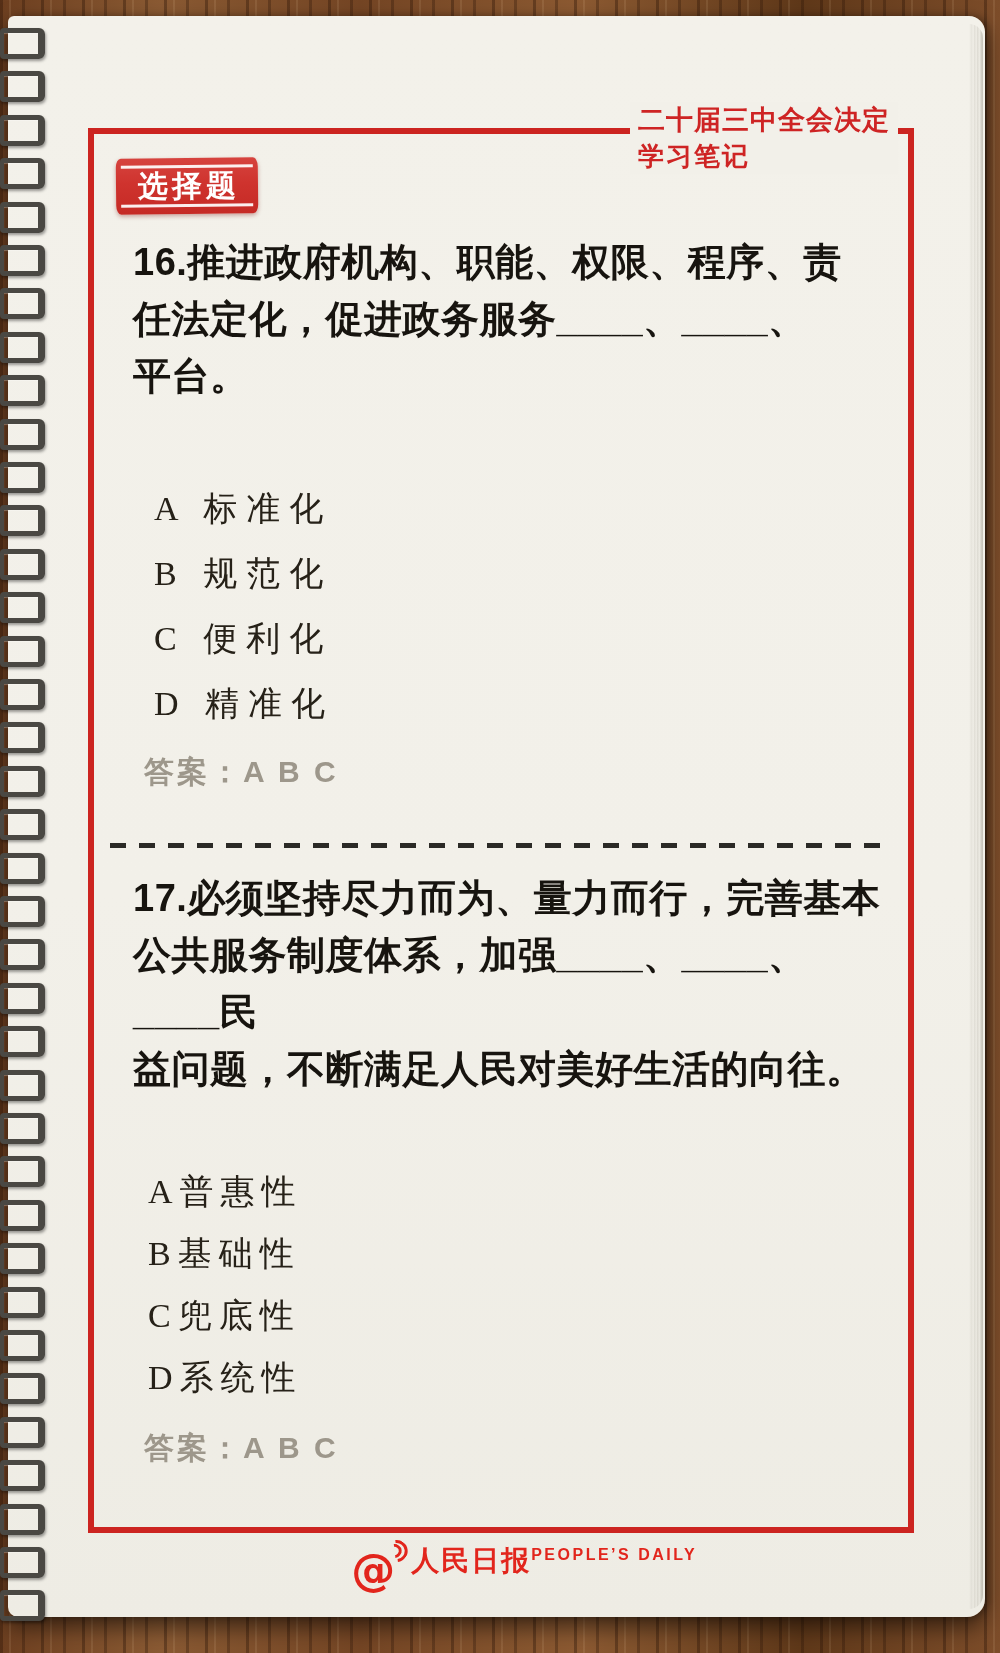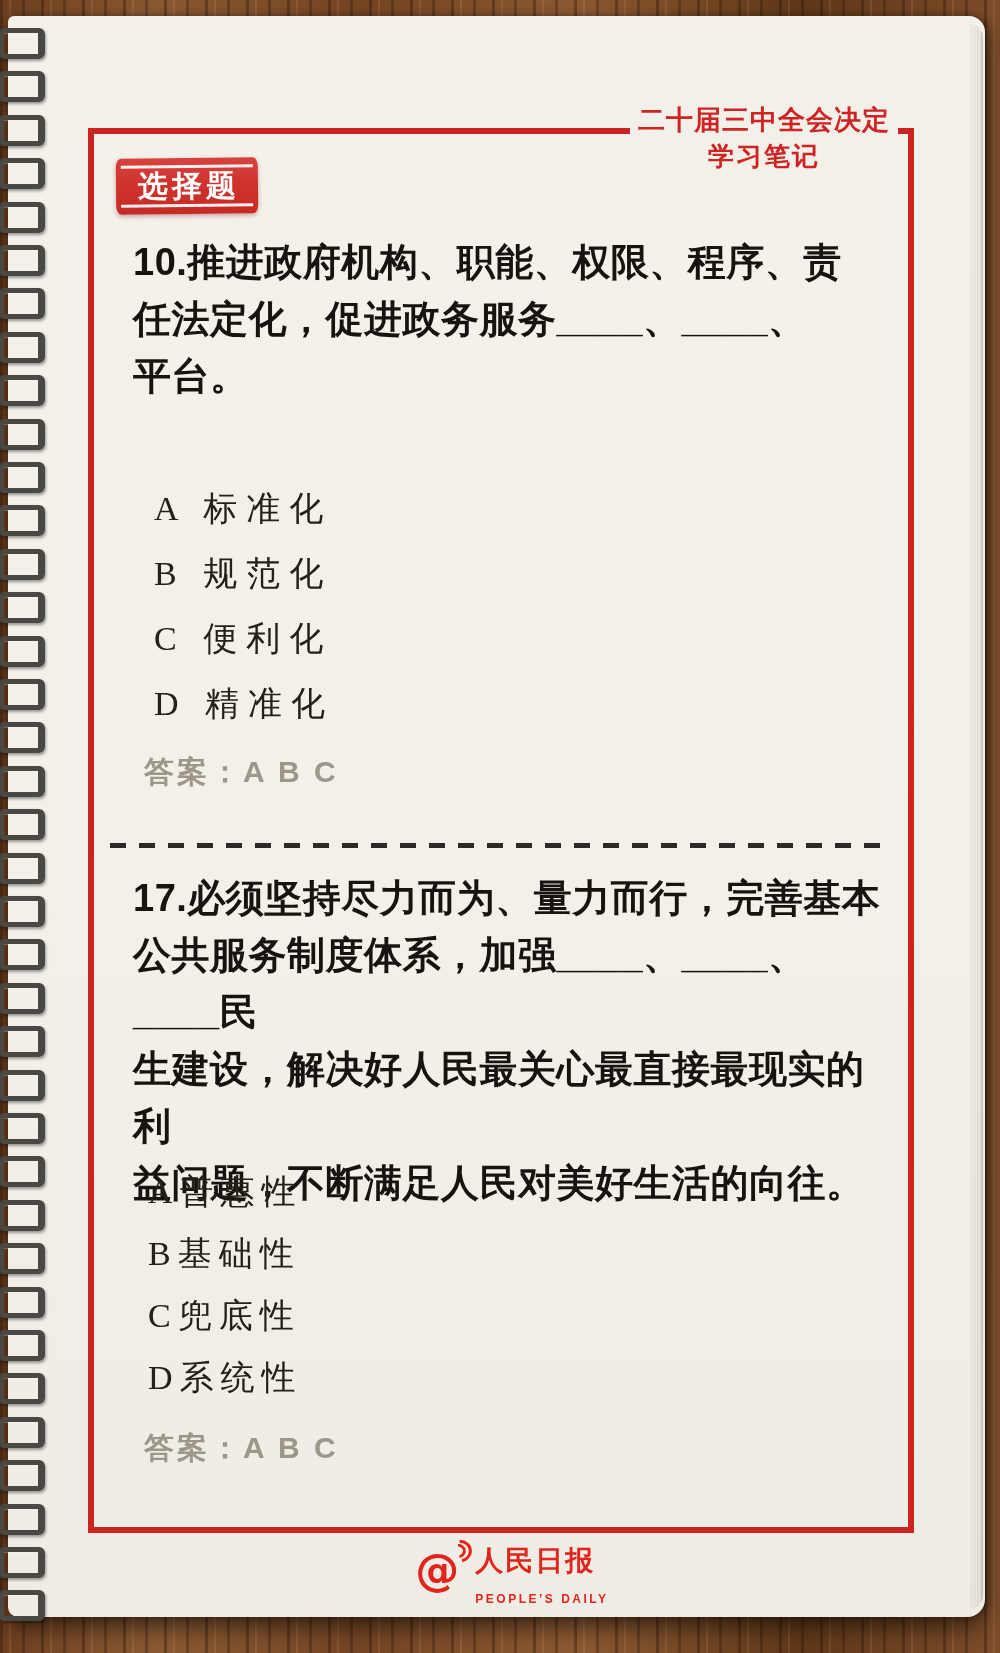--- a/index.html
+++ b/index.html
@@ -39,21 +39,21 @@
     border-radius:4px 6px 6px 4px;
     box-shadow:1px 2px 3px rgba(0,0,0,.38), inset 0 1px 1px rgba(255,255,255,.28);
   }
 
   
   .frame{
     position:absolute;left:80px;top:112px;width:826px;height:1405px;
     border:6px solid #cc2420;box-sizing:border-box;
   }
   .header-title{
-    position:absolute;top:-32px;right:10px;text-align:center;
+    position:absolute;top:-32px;right:10px;
     background:#f2f0e9;padding:0 8px;color:#ce2424;font-weight:bold;line-height:36px;
   }
   .header-title .l1{font-size:27px;letter-spacing:1px;}
   .header-title .l2{font-size:26px;letter-spacing:2px;}
 
   
   .badge{
     position:absolute;left:22px;top:24px;width:142px;height:56px;
     background:linear-gradient(180deg,#d6433e 0%,#cf332e 45%,#c52a25 100%);
     border-radius:5px/9px;transform:rotate(-.6deg);
@@ -95,60 +95,59 @@
   .at-icon .at{
     position:absolute;left:0;top:2px;font-size:44px;line-height:44px;font-weight:bold;
     font-family:"DejaVu Sans",sans-serif;color:#e2251c;
   }
   .at-icon .w1,.at-icon .w2{
     position:absolute;border:3px solid #e2251c;border-radius:50%;
     border-left-color:transparent;border-bottom-color:transparent;transform:rotate(38deg);
   }
   .at-icon .w1{width:8px;height:8px;right:2px;top:-2px;}
   .at-icon .w2{width:16px;height:16px;right:-4px;top:-6px;}
-  .logo-text{display:flex;flex-direction:column;}
+  .logo-text{display:flex;flex-direction:row;}
   .logo-cn{font-size:28px;font-weight:bold;letter-spacing:2px;line-height:30px;}
-  .logo-en{font-size:12px;font-weight:bold;letter-spacing:2.5px;margin-top:16px;}
+  .logo-en{font-size:16px;font-weight:bold;letter-spacing:2.5px;margin-top:0;}
 </style>
 </head>
 <body>
 
 <div class="page">
   <div class="page-edge"></div>
 
   <div class="frame">
 
     <div class="header-title">
       <div class="l1">二十届三中全会决定</div>
       <div class="l2">学习笔记</div>
     </div>
 
     <div class="badge">
       <span>选择题</span>
     </div>
 
     <div class="qtext q0-text">
-      <div>10.推进政府机构、职能、权限、程序、责</div>
+      <div>16.推进政府机构、职能、权限、程序、责</div>
       <div>任法定化，促进政务服务____、____、</div>
       <div>平台。</div>
     </div>
     <div class="opts q0-opts">
       <div class="opt">A 标准化</div>
       <div class="opt">B 规范化</div>
       <div class="opt">C 便利化</div>
       <div class="opt">D 精准化</div>
     </div>
     <div class="answer q0-ans">答案：A B C</div>
 
     <div class="divider"></div>
 
     <div class="qtext q1-text">
       <div>17.必须坚持尽力而为、量力而行，完善基本</div>
       <div>公共服务制度体系，加强____、____、____民</div>
-      <div>生建设，解决好人民最关心最直接最现实的利</div>
       <div>益问题，不断满足人民对美好生活的向往。</div>
     </div>
     <div class="opts q1-opts">
       <div class="opt">A普惠性</div>
       <div class="opt">B基础性</div>
       <div class="opt">C兜底性</div>
       <div class="opt">D系统性</div>
     </div>
     <div class="answer q1-ans">答案：A B C</div>
 

